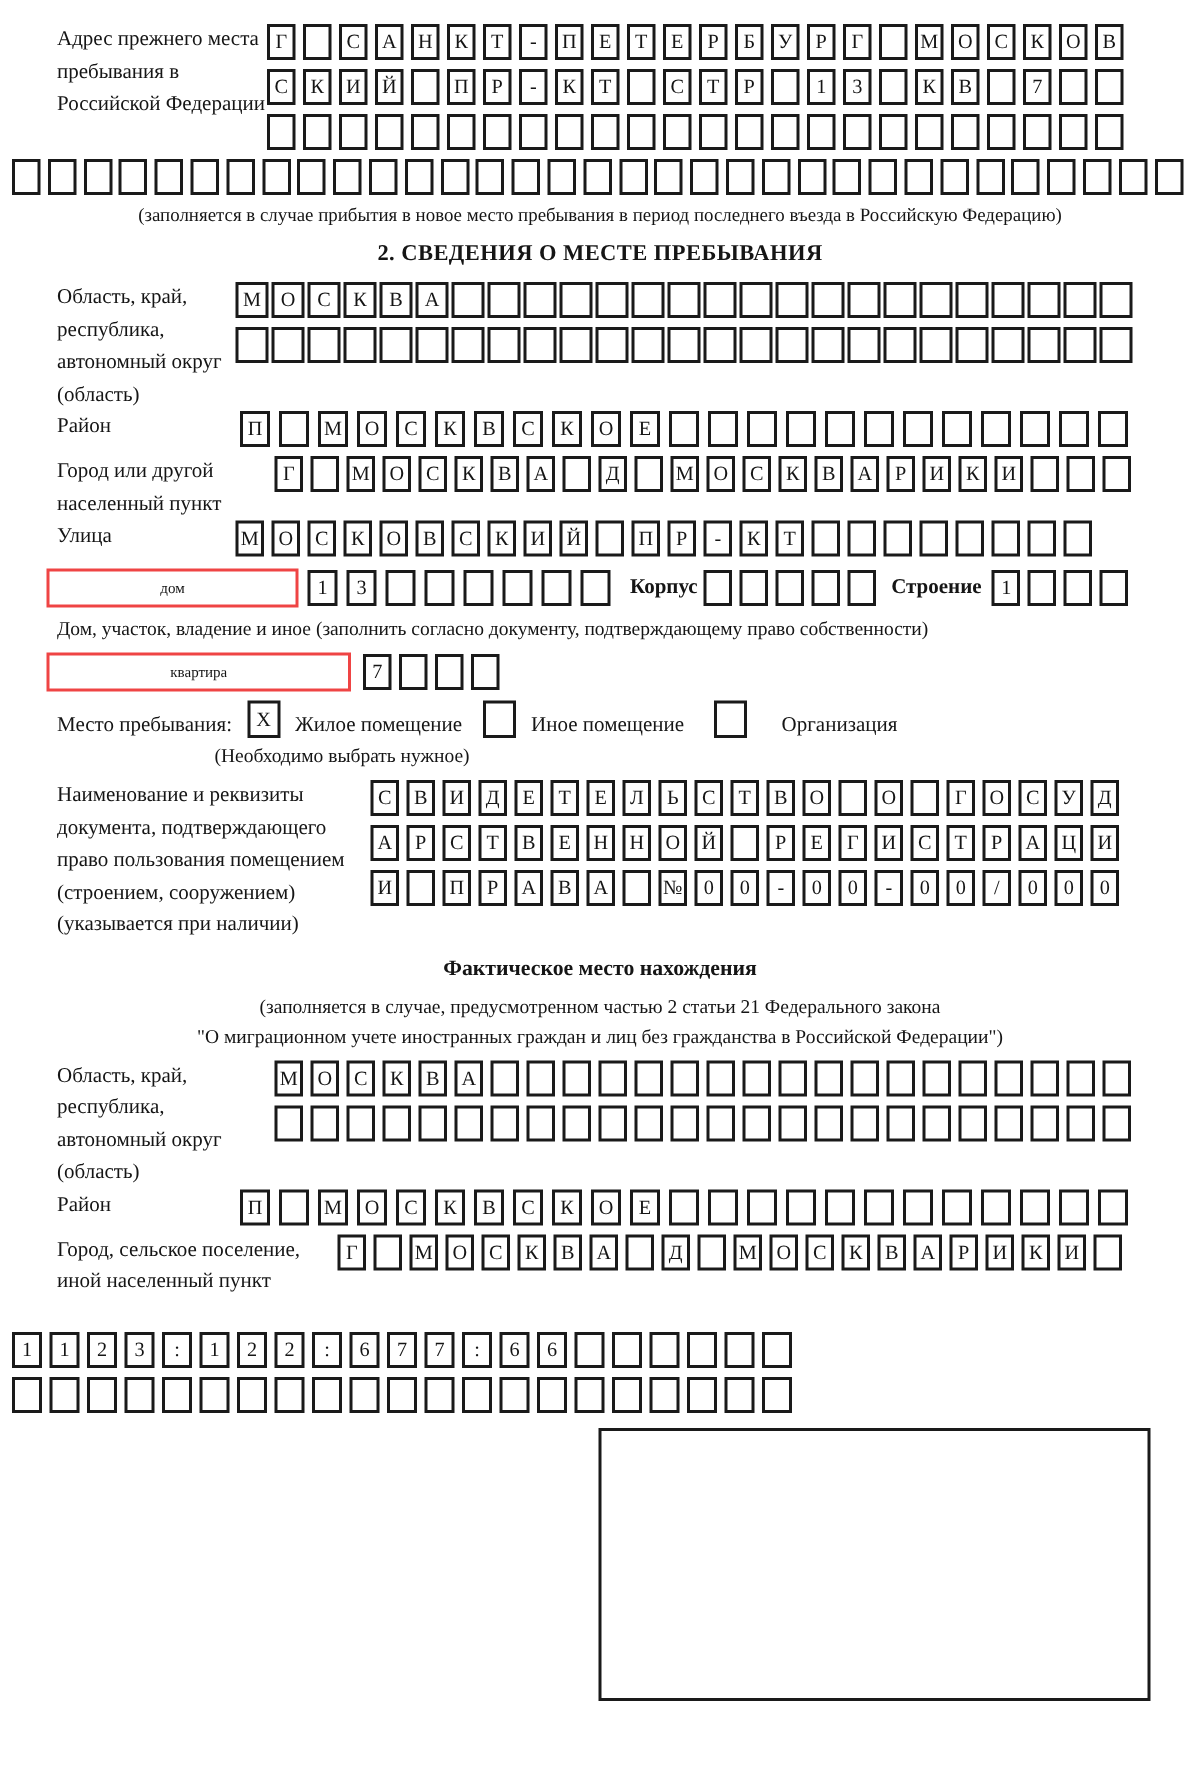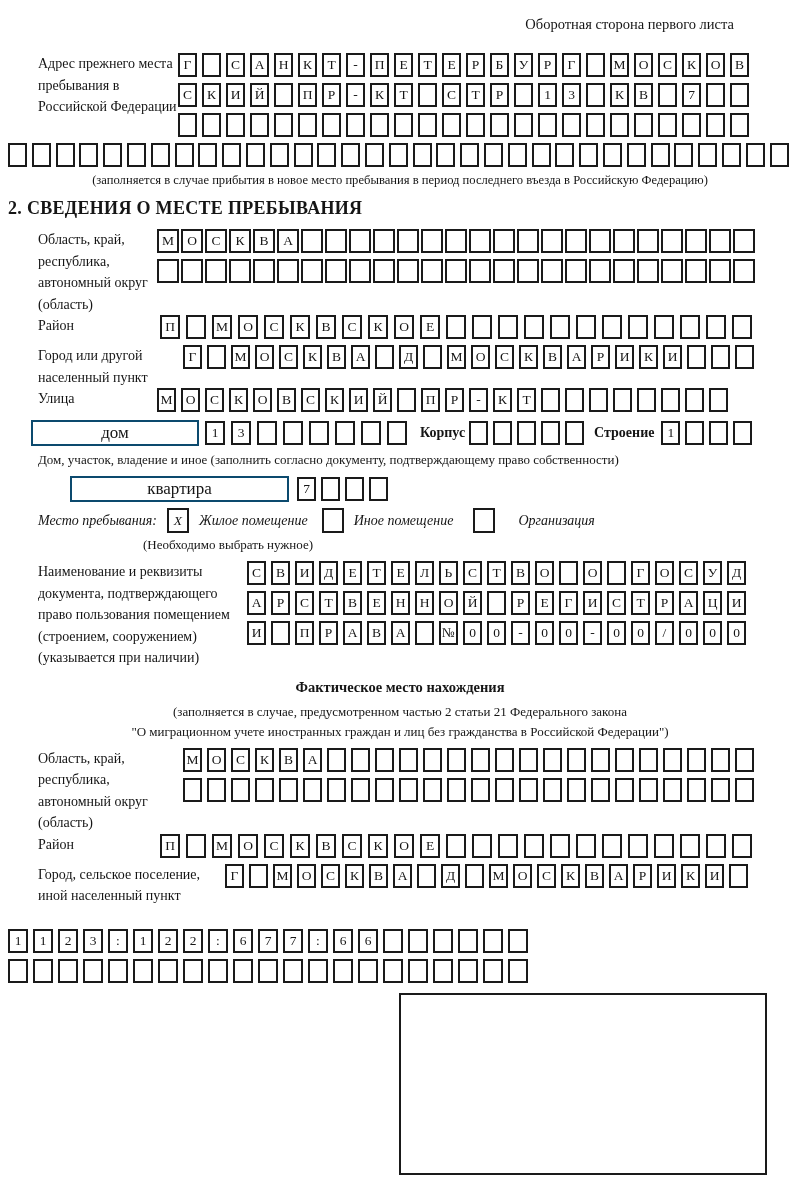--- a/index.html
+++ b/index.html
@@ -24,45 +24,44 @@
     font-size:13.5px;background:#fff;
   }
   .cell:last-child{margin-right:0;}
   .cells.tight .cell{width:22px;margin-right:2px;}
   .cells.g6 .cell{width:20px;margin-right:6px;}
   .cells.w20 .cell{width:20px;}
   .cells.full .cell{width:19px;margin-right:4.8px;}
   .fullrow{margin-top:0;}
   .footnote{font-size:12.6px;text-align:center;margin:2px 0 10px 0;}
   .footnote-left{font-size:13px;padding-left:30px;margin:0 0 8px 0;}
-  .sec-title{font-weight:bold;font-size:18px;margin:2px 0 10px 0;letter-spacing:.3px;}
+  .sec-title{font-weight:bold;font-size:15px;text-align:center;margin:2px 0 10px 0;letter-spacing:.3px;}
   .subtitle{font-weight:bold;font-size:14.5px;text-align:center;margin:10px 0 8px 0;}
   .centernote{font-size:13px;text-align:center;margin:0 0 4px 0;}
   
   .houserow{display:flex;align-items:center;margin:2px 0 6px 23px;}
-  .label-box{border:2px solid #0c4a6e;height:26px;box-sizing:border-box;display:flex;align-items:center;justify-content:center;font-size:17px;background:#fff;flex:0 0 auto;}
+  .label-box{border:2px solid #ef4444;height:26px;box-sizing:border-box;display:flex;align-items:center;justify-content:center;font-size:10px;background:#fff;flex:0 0 auto;}
   .dom-box{width:168px;margin-right:6px;}
-  .kv-box{width:219px;margin-right:8px;margin-left:39px;}
+  .kv-box{width:203px;margin-right:8px;}
   .inline-label{font-size:14px;flex:0 0 auto;font-weight:bold;}
   .houserow .cells{margin-bottom:0;}
   
-  .stayrow{display:flex;align-items:center;padding-left:30px;margin:6px 0 4px 0;font-size:14px;font-style:italic;}
+  .stayrow{display:flex;align-items:flex-end;padding-left:30px;margin:6px 0 4px 0;font-size:14px;}
   .cb{width:22px;height:25px;margin:0;}
   .stay-note{width:400px;margin-left:135px;text-align:left;font-size:13px;margin-bottom:8px;}
   
   .stamp-box{width:364px;height:178px;border:2px solid #1a1a1a;margin-left:391px;margin-top:4px;background:#fff;}
   .pt22{padding-top:22px;}
   .mb0{margin-bottom:0;}
 </style>
 </head>
 <body>
 
 <div class="page">
 
-  <div class="header-note">Оборотная сторона первого листа</div>
 
   <div class="frow">
     <div class="flabel lw170">Адрес прежнего места пребывания в Российской Федерации</div>
     <div class="fcol">
       <div class="cells">
           <span class="cell">Г</span>
           <span class="cell"></span>
           <span class="cell">С</span>
           <span class="cell">А</span>
           <span class="cell">Н</span>

